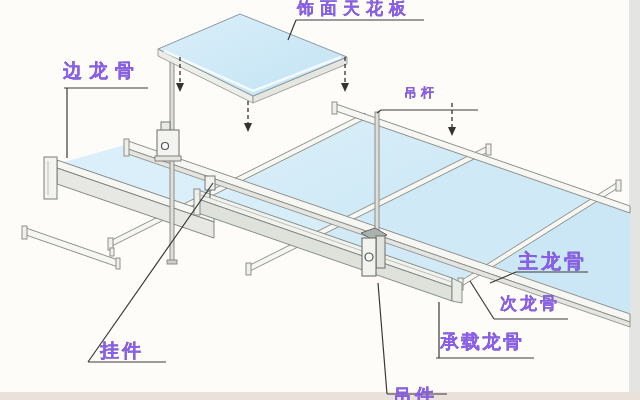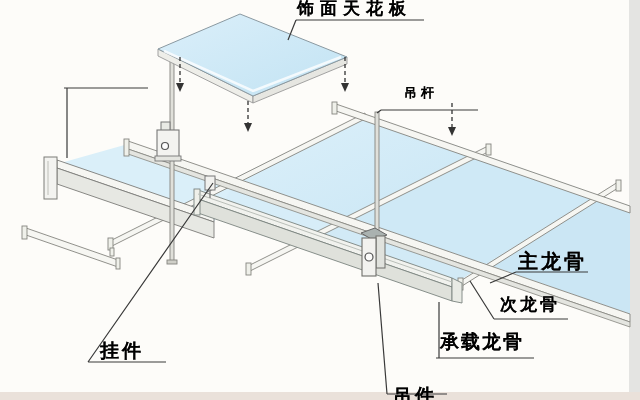--- a/index.html
+++ b/index.html
@@ -6,21 +6,21 @@
   body{
     width:640px;height:400px;overflow:hidden;
     background:#fdfcf9;
     font-family:"Liberation Sans","DejaVu Sans",sans-serif;
     position:relative;
   }
   #stage{position:absolute;left:0;top:0;width:640px;height:400px;}
   svg{position:absolute;left:0;top:0;}
   .lbl{
     position:absolute;
-    color:#000000;
+    color:#8b5cf6;
     font-weight:bold;
     white-space:nowrap;
     line-height:1.1;
     text-shadow:0 0 .5px #555;
   }
   .runner{fill:#f6f6f2;stroke:#85857f;stroke-width:0.9;}
   .cap{fill:#eff0ea;stroke:#85857f;stroke-width:0.9;}
   .leader{stroke:#3a3a3a;stroke-width:1.2;fill:none;}
   .dash{stroke:#333;stroke-width:1.3;fill:none;stroke-dasharray:4 3;}
   .head{fill:#333;stroke:none;}
@@ -146,26 +146,27 @@
     <path class="leader" d="M516,272 L588,272 M516,272 L490,283"></path>
     <path class="leader" d="M494,319 L568,319 M494,319 L470,281"></path>
     <path class="leader" d="M436,358 L534,358 M439,358 L439,302"></path>
     <path class="leader" d="M88,362 L166,362 M88,362 L213,183"></path>
     <path class="leader" d="M387,394 L447,394 M387,394 L378,283"></path>
   </g>
 </svg>
 
 <div class="lbl" style="left:297px;top:0px;font-size:17px;letter-spacing:6px;">饰面天花板</div>
 
+<div class="lbl" style="left:63px;top:61px;font-size:19px;letter-spacing:7px;">边龙骨</div>
 
 <div class="lbl" style="left:404px;top:86px;font-size:13px;letter-spacing:4px;">吊杆</div>
 
 <div class="lbl" style="left:518px;top:250px;font-size:20px;letter-spacing:3px;">主龙骨</div>
 
-<div class="lbl" style="left:500px;top:296px;font-size:17px;letter-spacing:3px;">次龙骨</div>
+<div class="lbl" style="left:500px;top:296px;font-size:17px;letter-spacing:3px;font-family:Liberation Mono, monospace;">次龙骨</div>
 
 <div class="lbl" style="left:440px;top:332px;font-size:19px;letter-spacing:2px;">承载龙骨</div>
 
 <div class="lbl" style="left:100px;top:341px;font-size:19px;letter-spacing:3px;">挂件</div>
 
 <div class="lbl" style="left:393px;top:368px;font-size:19px;letter-spacing:3px;margin-top:18px;">吊件</div>
 
 </div>
 
 </body></html>

